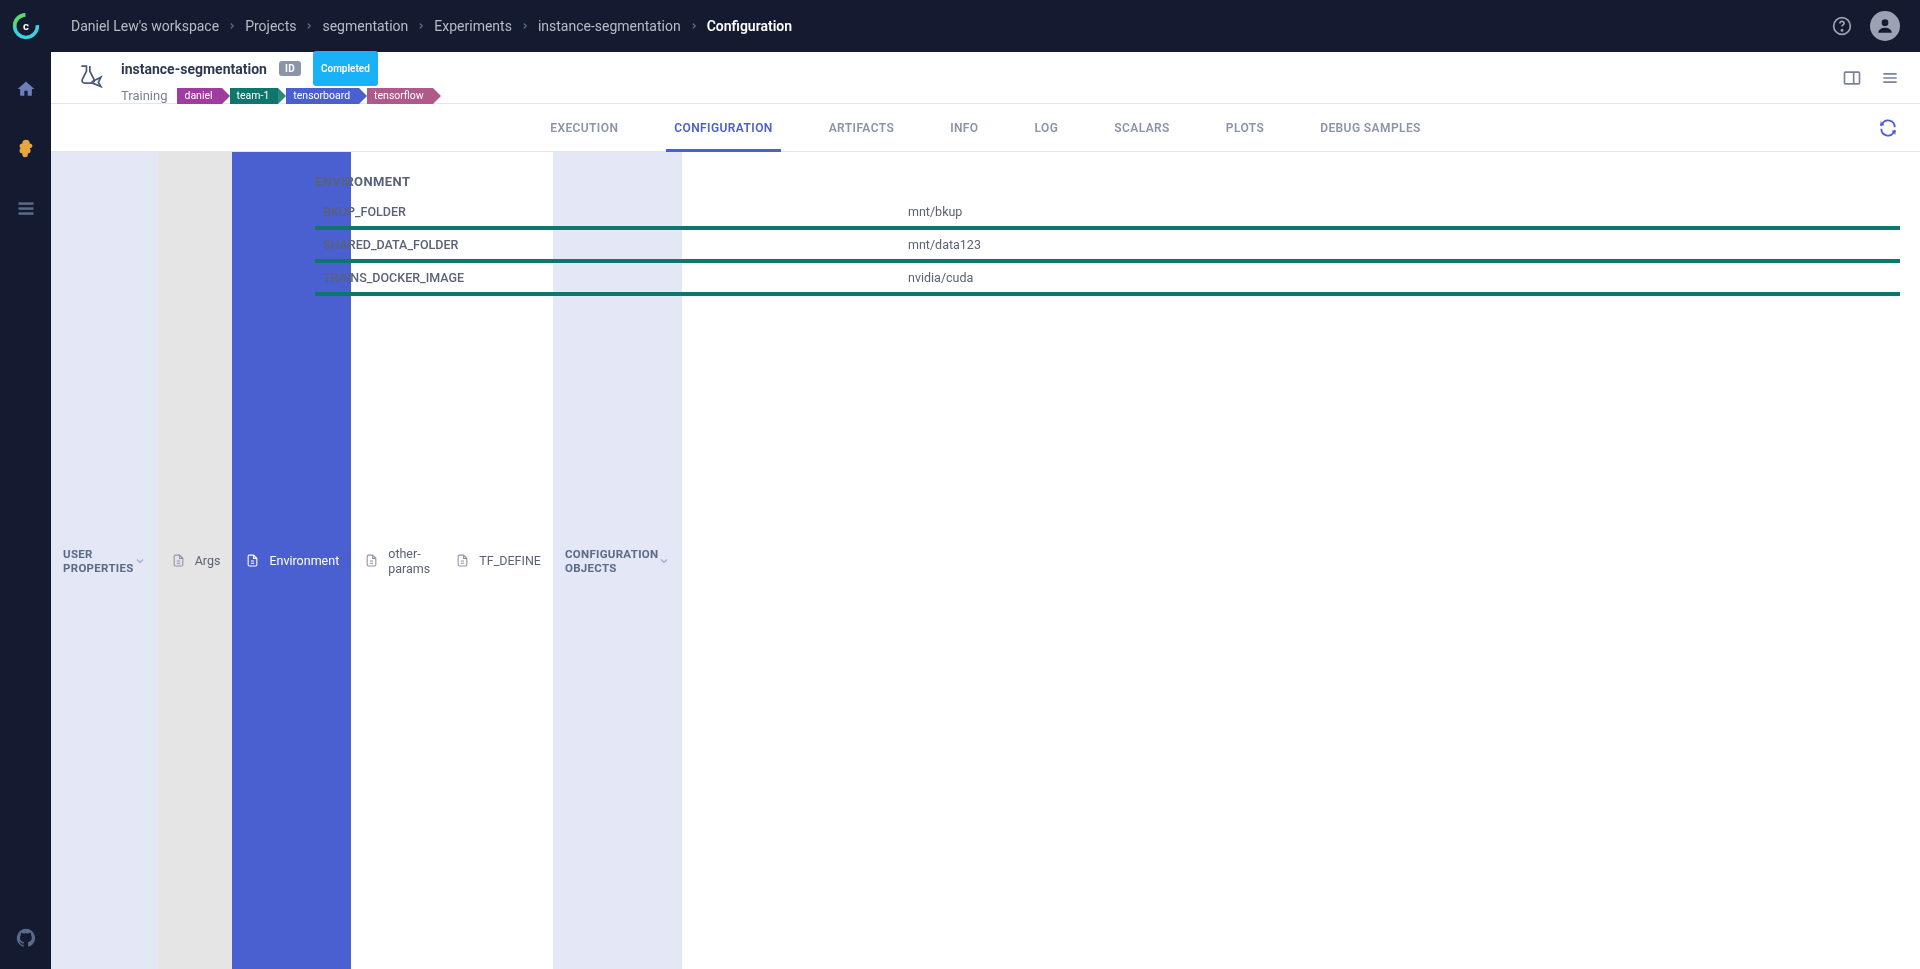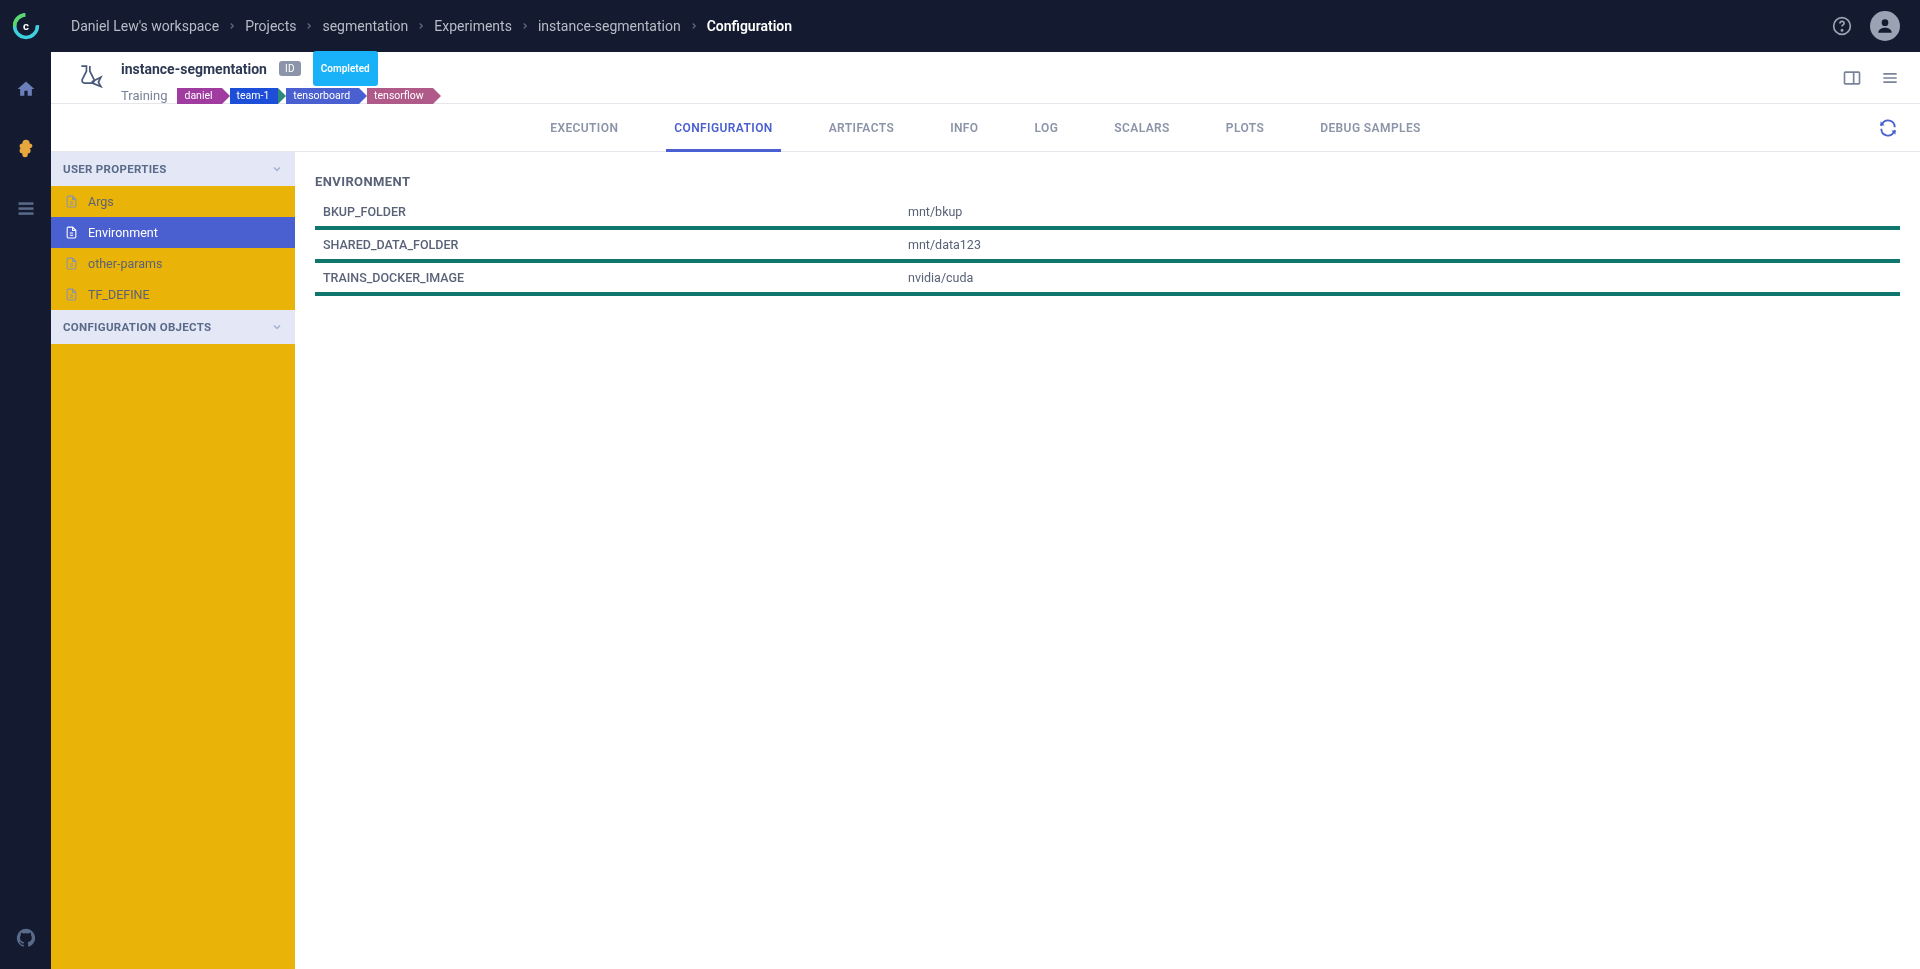--- a/index.html
+++ b/index.html
@@ -20,41 +20,41 @@
 .crumbs .crumb.active{color:#fff;font-weight:600}
 .crumbs .sep{color:#5a6a8a;display:flex;align-items:center}
 .topbar .right{margin-left:auto;display:flex;align-items:center;gap:18px}
 .topbar .right .help{width:20px;height:20px;color:#9ba2b3;cursor:pointer}
 .topbar .right .avatar{width:30px;height:30px;border-radius:50%;background:#9ba2b3;display:flex;align-items:center;justify-content:center;cursor:pointer}
 .header{height:52px;border-bottom:1px solid #e4e6ec;display:flex;align-items:center;padding:0 20px;gap:14px}
 .header .exp-icon{width:36px;height:36px;color:#4a5a7a;display:flex;align-items:center;justify-content:center}
 .header .title-block{display:flex;flex-direction:column;gap:2px}
 .header .title-row{display:flex;align-items:center;gap:12px}
 .header .title{font-size:14px;font-weight:700;color:#2d3952}
-.header .badge-id{background:#8b94a8;color:#fff;font-size:10px;font-weight:400;padding:2px 6px;border-radius:3px;letter-spacing:.3px}
+.header .badge-id{background:#8b94a8;color:#fff;font-size:10px;font-weight:700;padding:2px 6px;border-radius:3px;letter-spacing:.3px}
 .header .badge-status{background:#19b1f7;color:#fff;font-size:10px;font-weight:600;padding:12px 8px;border-radius:3px}
 .header .sub-row{display:flex;align-items:flex-start;gap:10px}
 .header .subtype{color:#7a8299;font-size:13px}
 .header .tags{display:flex;gap:0}
 .tag{font-size:10.5px;color:#fff;padding:2px 9px 6px 7px;position:relative;margin-right:8px;height:16px;line-height:12px}
 .tag::after{content:"";position:absolute;right:-8px;top:0;border-top:8px solid transparent;border-bottom:8px solid transparent}
 .tag.purple{background:#a03ba0}.tag.purple::after{border-left:8px solid #a03ba0}
-.tag.teal{background:#1d4ed8}.tag.teal::after{border-left:8px solid #2d8a7a}
+.tag.teal{background:#0f766e}.tag.teal::after{border-left:8px solid #2d8a7a}
 .tag.blue{background:#4a5fd0}.tag.blue::after{border-left:8px solid #4a5fd0}
 .tag.mauve{background:#b05a8a}.tag.mauve::after{border-left:8px solid #b05a8a}
 .header .right{margin-left:auto;display:flex;gap:18px}
 .header .right .act{width:20px;height:20px;color:#7a8299;cursor:pointer}
 .tabs{height:48px;display:flex;align-items:center;justify-content:center;position:relative;border-bottom:1px solid #e4e6ec}
 .tabs .tabrow{display:flex;gap:56px}
 .tabs .tab{font-size:12px;font-weight:600;letter-spacing:.4px;color:#8b94a8;cursor:pointer;padding:16px 0;position:relative}
 .tabs .tab.active{color:#4a5fd0}
 .tabs .tab.active::after{content:"";position:absolute;left:-8px;right:-8px;bottom:-1px;height:3px;background:#4a5fd0}
 .tabs .refresh{position:absolute;right:22px;color:#4a5fd0;cursor:pointer;width:20px;height:20px}
 .body{flex:1;display:flex;overflow:hidden}
-.sidebar{width:244px;background:#eab308;flex-shrink:0;display:flex;flex-direction:column}
+.sidebar{width:244px;background:#e5e5e5;flex-shrink:0;display:flex;flex-direction:row}
 .sidebar .sec{background:#e4e7f5;color:#5a6a8a;font-size:11.5px;font-weight:700;padding:10px 12px;letter-spacing:.3px;display:flex;align-items:center;cursor:pointer}
 .sidebar .sec .chev{margin-left:auto;color:#a5b0d6}
 .sidebar .sec.hp{background:#dde1f3}
 .sidebar .item{padding:8px 12px 8px 14px;display:flex;align-items:center;gap:10px;font-size:12.5px;color:#5a6278;cursor:pointer}
 .sidebar .item .doc{width:13px;height:15px;color:#8b94a8;flex-shrink:0}
 .sidebar .item.active{background:#4a5fd0;color:#fff}
 .sidebar .item.active .doc{color:#fff}
 .content{flex:1;padding:22px 20px;overflow:auto}
 .content h2{font-size:13px;font-weight:700;color:#5a6278;letter-spacing:.4px;margin-bottom:8px}
 .kv-row{display:flex;padding:7px 8px;border-bottom:4px solid #0f766e;font-size:12.5px}

